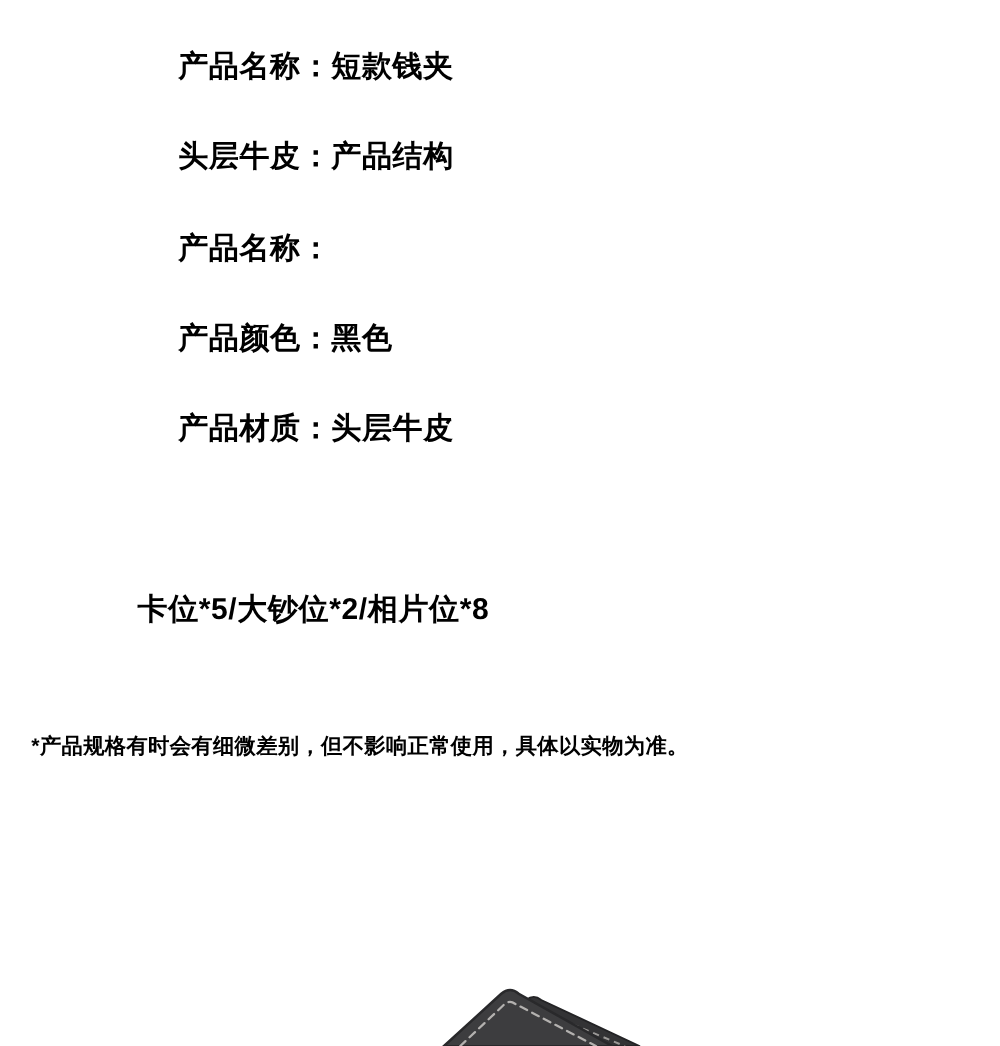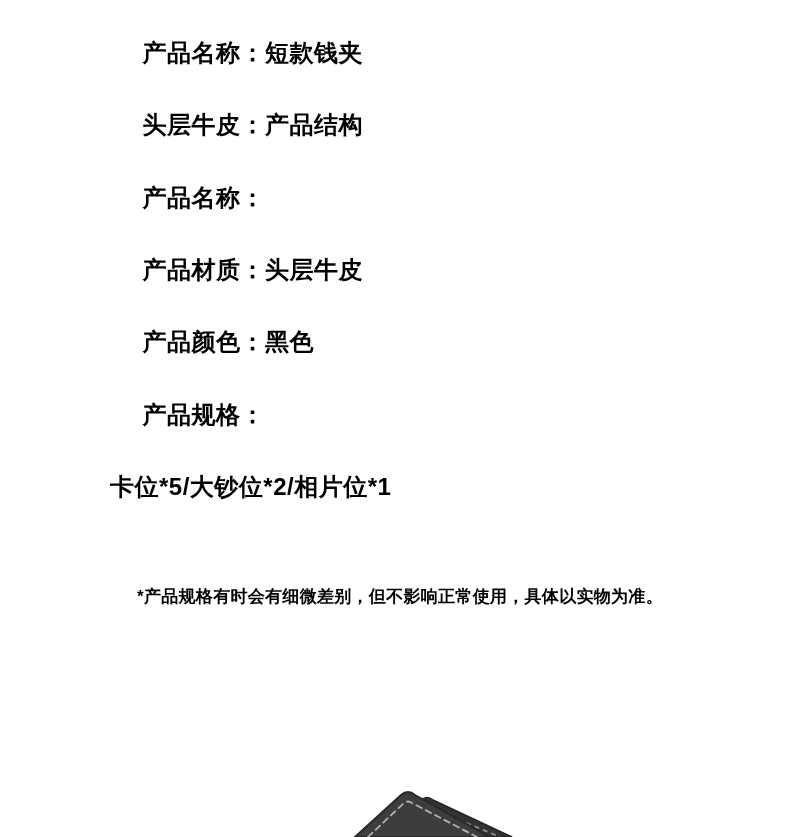--- a/index.html
+++ b/index.html
@@ -32,25 +32,26 @@
   .spec-label {
     width: 155px;
     flex: 0 0 155px;
     text-align: right;
   }
   .spec-value {
     white-space: nowrap;
   }
   .note {
     margin-top: 62px;
-    text-align: center;
+    text-align: left;
     font-size: 17px;
     font-weight: 700;
     color: #000000;
     letter-spacing: 0.3px;
+    padding-left: 25px;
   }
   .product-photo {
     position: absolute;
     left: 0;
     bottom: 0;
     width: 800px;
     height: 50px;
     pointer-events: none;
   }
 </style>
@@ -69,35 +70,34 @@
     <div class="spec-row">
       <span class="spec-label">头层牛皮：</span>
       <span class="spec-value">产品结构</span>
     </div>
 
     <div class="spec-row">
       <span class="spec-label">产品名称：</span>
     </div>
 
     <div class="spec-row">
+      <span class="spec-label">产品颜色：</span>
+      <span class="spec-value">黑色</span>
+    </div>
+
+    <div class="spec-row">
       <span class="spec-label">产品材质：</span>
       <span class="spec-value">头层牛皮</span>
     </div>
 
     <div class="spec-row">
-      <span class="spec-label">产品颜色：</span>
-      <span class="spec-value">黑色</span>
     </div>
 
     <div class="spec-row">
-      <span class="spec-label">产品规格：</span>
-    </div>
-
-    <div class="spec-row">
-      <span class="spec-value">卡位*5/大钞位*2/相片位*1</span>
+      <span class="spec-value">卡位*5/大钞位*2/相片位*8</span>
     </div>
 
   </div>
 
   <div class="note">*产品规格有时会有细微差别，但不影响正常使用，具体以实物为准。</div>
 
   <svg class="product-photo" viewBox="0 0 800 50" xmlns="http://www.w3.org/2000/svg" aria-hidden="true">
 
     <path d="M 376 50 L 421 13 Q 427 8 433 13 L 512 50 Z" fill="#333335" stroke="#232325" stroke-width="1.5"></path>
     <path d="M 433 22 L 500 50" fill="none" stroke="#9a9896" stroke-width="1.6" stroke-dasharray="5 4"></path>

